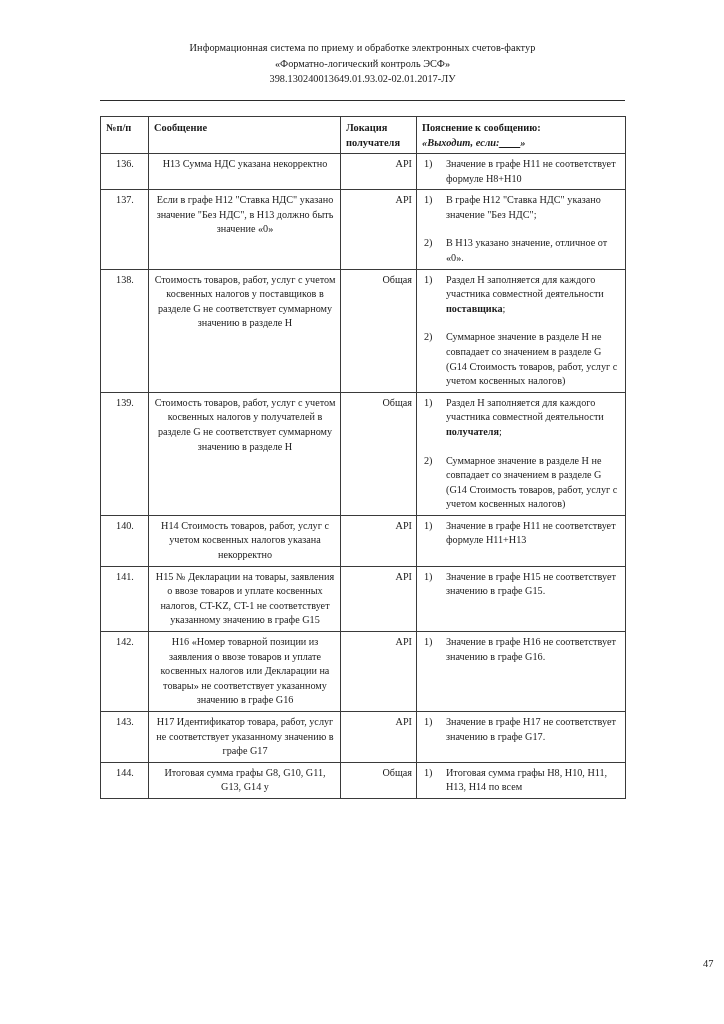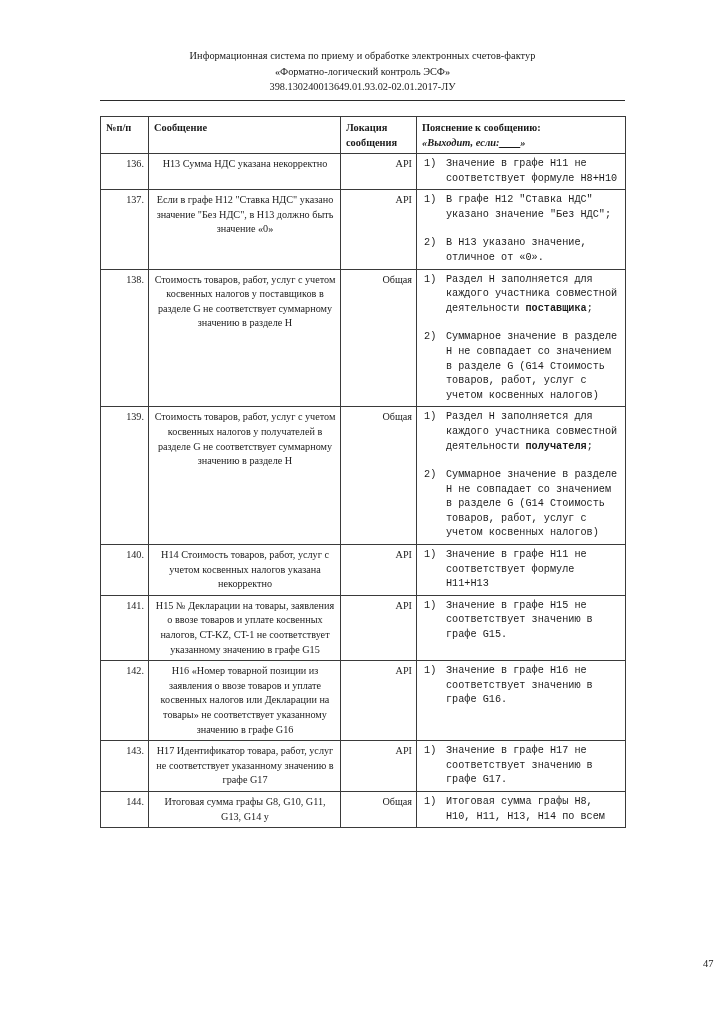--- a/index.html
+++ b/index.html
@@ -19,21 +19,21 @@
     position: absolute;
     left: 0; top: 0;
     width: 724px;
     height: 1024px;
   }
 
   
   .doc-header {
     position: absolute;
     left: 100px;
-    top: 48px;
+    top: 40px;
     width: 525px;
     text-align: center;
     font-size: 10.3px;
     line-height: 15.5px;
     color: #1a1a1a;
   }
   .doc-header div { white-space: nowrap; }
   .hdr-line-1 { letter-spacing: 0.05px; }
   .hdr-rule {
     position: absolute;
@@ -75,24 +75,24 @@
   }
   th .hdr-sub {
     font-weight: bold;
     font-style: italic;
   }
   th .hdr-sub .blank {
     text-decoration: underline;
     letter-spacing: 0px;
   }
 
-  td.num { text-align: right; white-space: nowrap; font-family: Liberation Serif, serif; }
+  td.num { text-align: center; white-space: nowrap; font-family: Liberation Serif, serif; }
   td.msg { text-align: center; }
   td.loc { text-align: right; white-space: nowrap; }
-  td.expl { padding-left: 6px; font-family: Liberation Mono, monospace; }
+  td.expl { padding-left: 6px; }
 
   
   ol.expl-list {
     margin: 0;
     padding: 0;
     list-style: none;
     counter-reset: expl;
   }
   ol.expl-list > li {
     counter-increment: expl;
@@ -136,21 +136,21 @@
     <colgroup>
       <col class="c-num">
       <col class="c-msg">
       <col class="c-loc">
       <col class="c-expl">
     </colgroup>
     <thead>
       <tr>
         <th>№п/п</th>
         <th>Сообщение</th>
-        <th>Локация сообщения</th>
+        <th>Локация получателя</th>
         <th>
           <span>Пояснение к сообщению:</span>
           <div class="hdr-sub"><span>«Выходит, если:</span><span class="blank">____</span><span>»</span></div>
         </th>
       </tr>
     </thead>
     <tbody>
         <tr>
           <td class="num">136.</td>
           <td class="msg">Н13 Сумма НДС указана некорректно</td>

